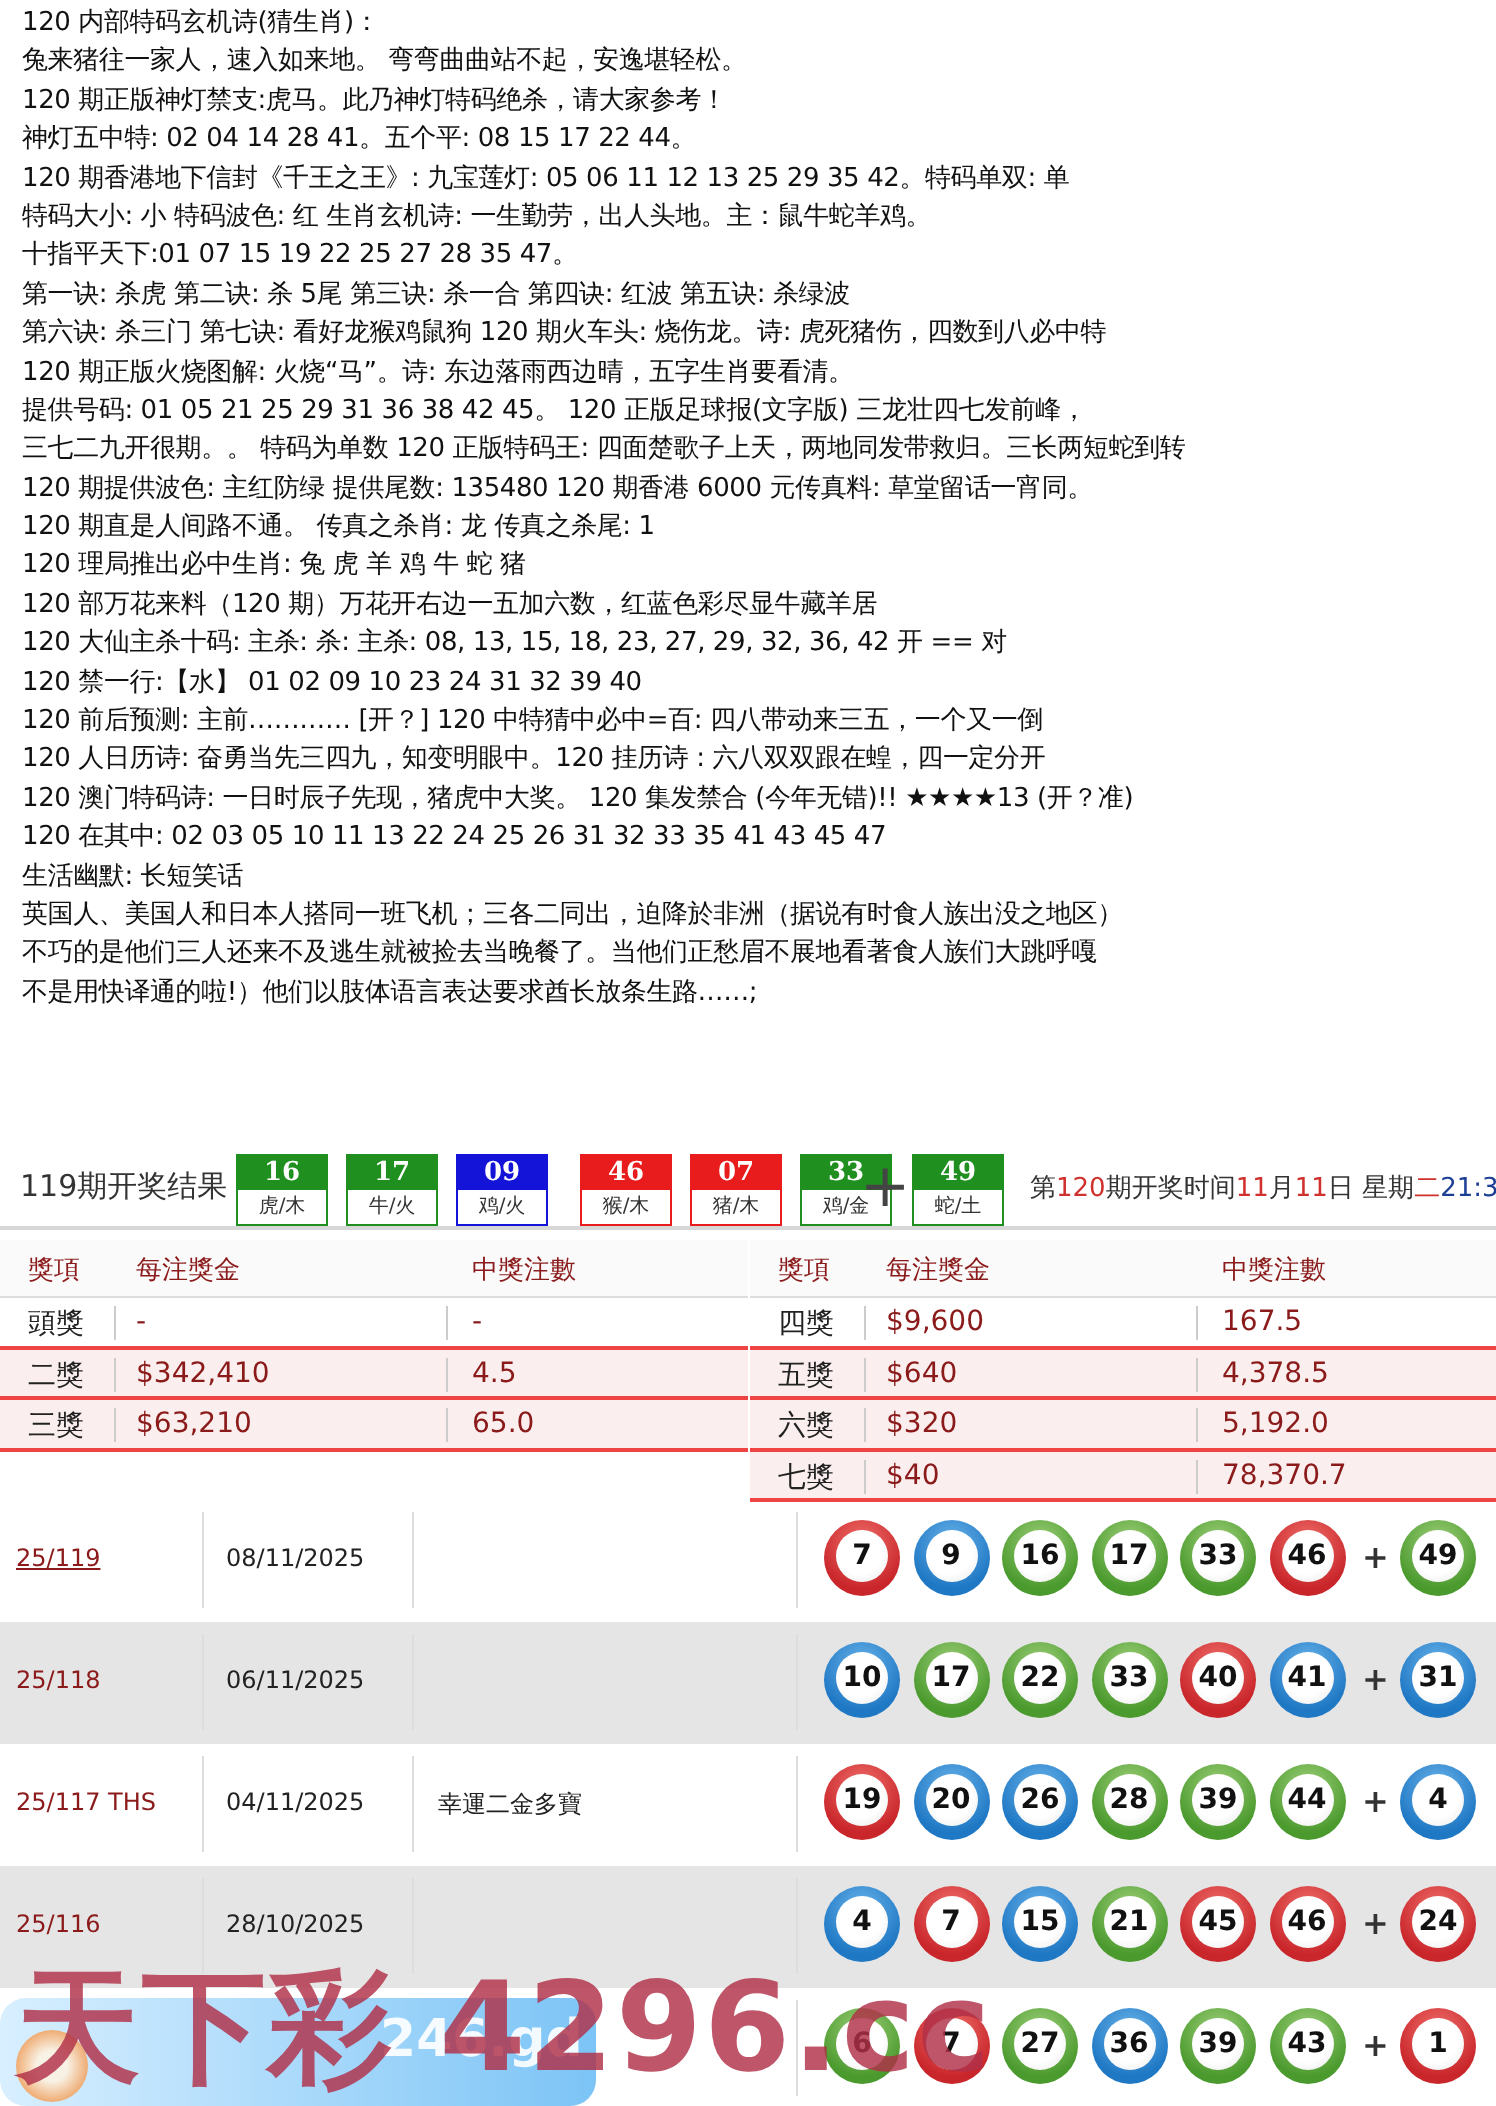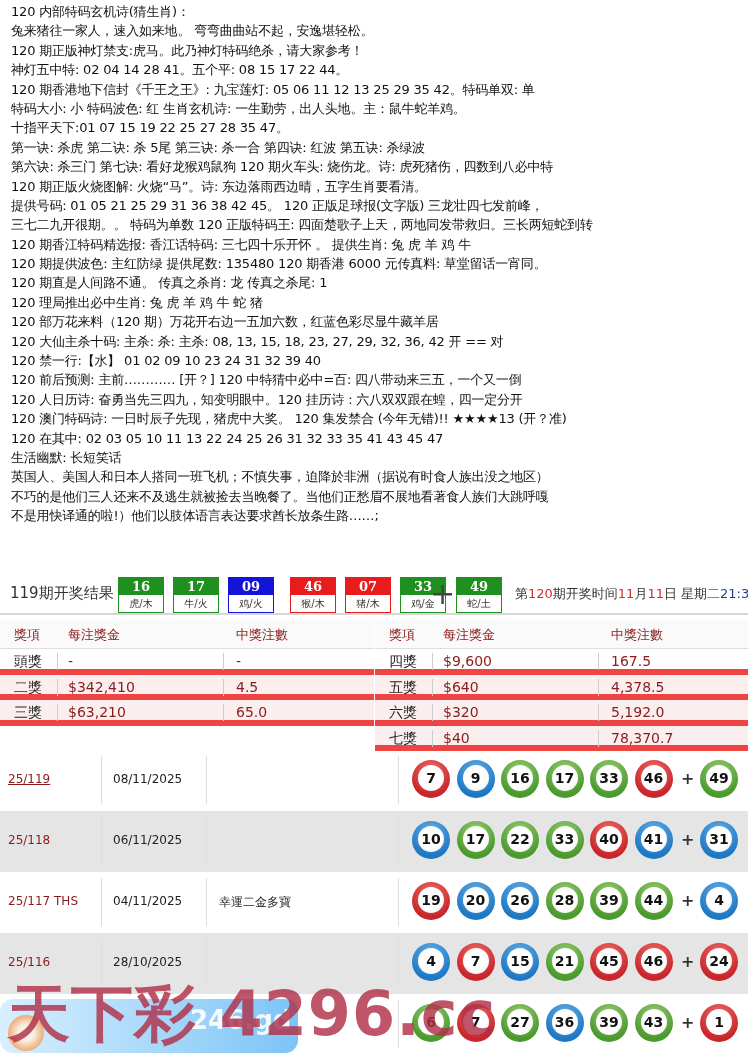--- a/index.html
+++ b/index.html
@@ -16,21 +16,21 @@
   .res-ball .zod { font-size: 10px; line-height: 17px; color: #333; }
   .res-plus { position: absolute; left: 430px; top: 2px; font-size: 30px; color: #444; line-height: 34px; }
   .draw-info { position: absolute; left: 515px; top: 10px; font-size: 13px; color: #333; white-space: nowrap; }
   .draw-info .red { color: #d0312d; }
   .draw-info .blue { color: #1c3f95; }
 
   .prize { position: absolute; top: 620px; width: 374px; font-size: 13px; }
   .prize.left { left: 0; }
   .prize.right { left: 375px; width: 373px; }
   .prize .hdr { height: 29px; border-bottom: 1px solid #ddd; background: #fafafa; color: #8b1a1a; position: relative; }
-  .prize .row { height: 25.5px; border-bottom: 6px solid #ef4444; position: relative; }
+  .prize .row { height: 25.5px; border-bottom: 2px solid #ef4444; position: relative; }
   .prize .row.pink { background: #fbeeee; }
   .prize .c1 { position: absolute; left: 14px; top: 6px; }
   .prize .c2 { position: absolute; left: 68px; top: 6px; color: #8b1a1a; }
   .prize .c3 { position: absolute; left: 236px; top: 6px; color: #8b1a1a; }
   .prize .row .c1 { color: #222; font-size: 14px; top: 4px; }
   .prize .row .c2, .prize .row .c3 { font-size: 14px; top: 4px; }
   .prize .row .sep1 { position: absolute; left: 57px; top: 4px; width: 1px; height: 17px; background: #ccc; }
   .prize .row .sep2 { position: absolute; left: 223px; top: 4px; width: 1px; height: 17px; background: #ccc; }
 
   .history { position: absolute; top: 750px; left: 0; width: 748px; }
@@ -63,33 +63,32 @@
     <div class="line">120 期正版神灯禁支:虎马。此乃神灯特码绝杀，请大家参考！</div>
     <div class="line">神灯五中特: 02 04 14 28 41。五个平: 08 15 17 22 44。</div>
     <div class="line">120 期香港地下信封《千王之王》:  九宝莲灯: 05 06 11 12 13 25 29 35 42。特码单双: 单</div>
     <div class="line">特码大小: 小 特码波色: 红  生肖玄机诗: 一生勤劳，出人头地。主：鼠牛蛇羊鸡。</div>
     <div class="line">十指平天下:01 07 15 19 22 25 27 28 35 47。</div>
     <div class="line">第一诀: 杀虎  第二诀: 杀 5尾  第三诀: 杀一合  第四诀: 红波 第五诀: 杀绿波</div>
     <div class="line">第六诀: 杀三门    第七诀: 看好龙猴鸡鼠狗 120 期火车头: 烧伤龙。诗: 虎死猪伤，四数到八必中特</div>
     <div class="line">120 期正版火烧图解: 火烧“马”。诗: 东边落雨西边晴，五字生肖要看清。</div>
     <div class="line">提供号码: 01 05 21 25 29 31 36 38 42 45。 120 正版足球报(文字版) 三龙壮四七发前峰，</div>
     <div class="line">三七二九开很期。。 特码为单数 120 正版特码王: 四面楚歌子上天，两地同发带救归。三长两短蛇到转</div>
-    <div class="line">120 期香江特码精选报: 香江话特码: 三七四十乐开怀 。 提供生肖: 兔 虎 羊 鸡 牛</div>
     <div class="line">120 期提供波色: 主红防绿       提供尾数: 135480 120 期香港 6000 元传真料: 草堂留话一宵同。</div>
     <div class="line">120 期直是人间路不通。 传真之杀肖: 龙       传真之杀尾: 1</div>
     <div class="line">120 理局推出必中生肖: 兔 虎 羊 鸡 牛 蛇 猪</div>
     <div class="line">120 部万花来料（120 期）万花开右边一五加六数，红蓝色彩尽显牛藏羊居</div>
     <div class="line">120 大仙主杀十码: 主杀: 杀: 主杀: 08, 13, 15, 18, 23, 27, 29, 32, 36, 42 开 == 对</div>
     <div class="line">120 禁一行:【水】 01 02 09 10 23 24 31 32 39 40</div>
     <div class="line">120 前后预测: 主前………… [开？] 120 中特猜中必中=百: 四八带动来三五，一个又一倒</div>
     <div class="line">120 人日历诗: 奋勇当先三四九，知变明眼中。120 挂历诗 : 六八双双跟在蝗，四一定分开</div>
     <div class="line">120 澳门特码诗: 一日时辰子先现，猪虎中大奖。  120 集发禁合 (今年无错)!! ★★★★13 (开？准)</div>
     <div class="line">120 在其中:  02 03 05 10 11 13 22 24 25 26 31 32 33 35 41 43 45 47</div>
     <div class="line">生活幽默: 长短笑话</div>
-    <div class="line">英国人、美国人和日本人搭同一班飞机；不慎失事，迫降於非洲（据说有时食人族出没之地区）</div>
+    <div class="line">英国人、美国人和日本人搭同一班飞机；三各二同出，迫降於非洲（据说有时食人族出没之地区）</div>
     <div class="line">不巧的是他们三人还来不及逃生就被捡去当晚餐了。当他们正愁眉不展地看著食人族们大跳呼嘎</div>
     <div class="line">不是用快译通的啦!）他们以肢体语言表达要求酋长放条生路……;</div>
   </div>
 
 <div class="result-bar">
   <span class="label">119期开奖结果</span>
   <div id="res-balls">
       <div class="res-ball" style="left: 118px; border-color: rgb(31, 143, 31);">
         <div class="num" style="background:#1f8f1f">16</div>
         <div class="zod">虎/木</div>

